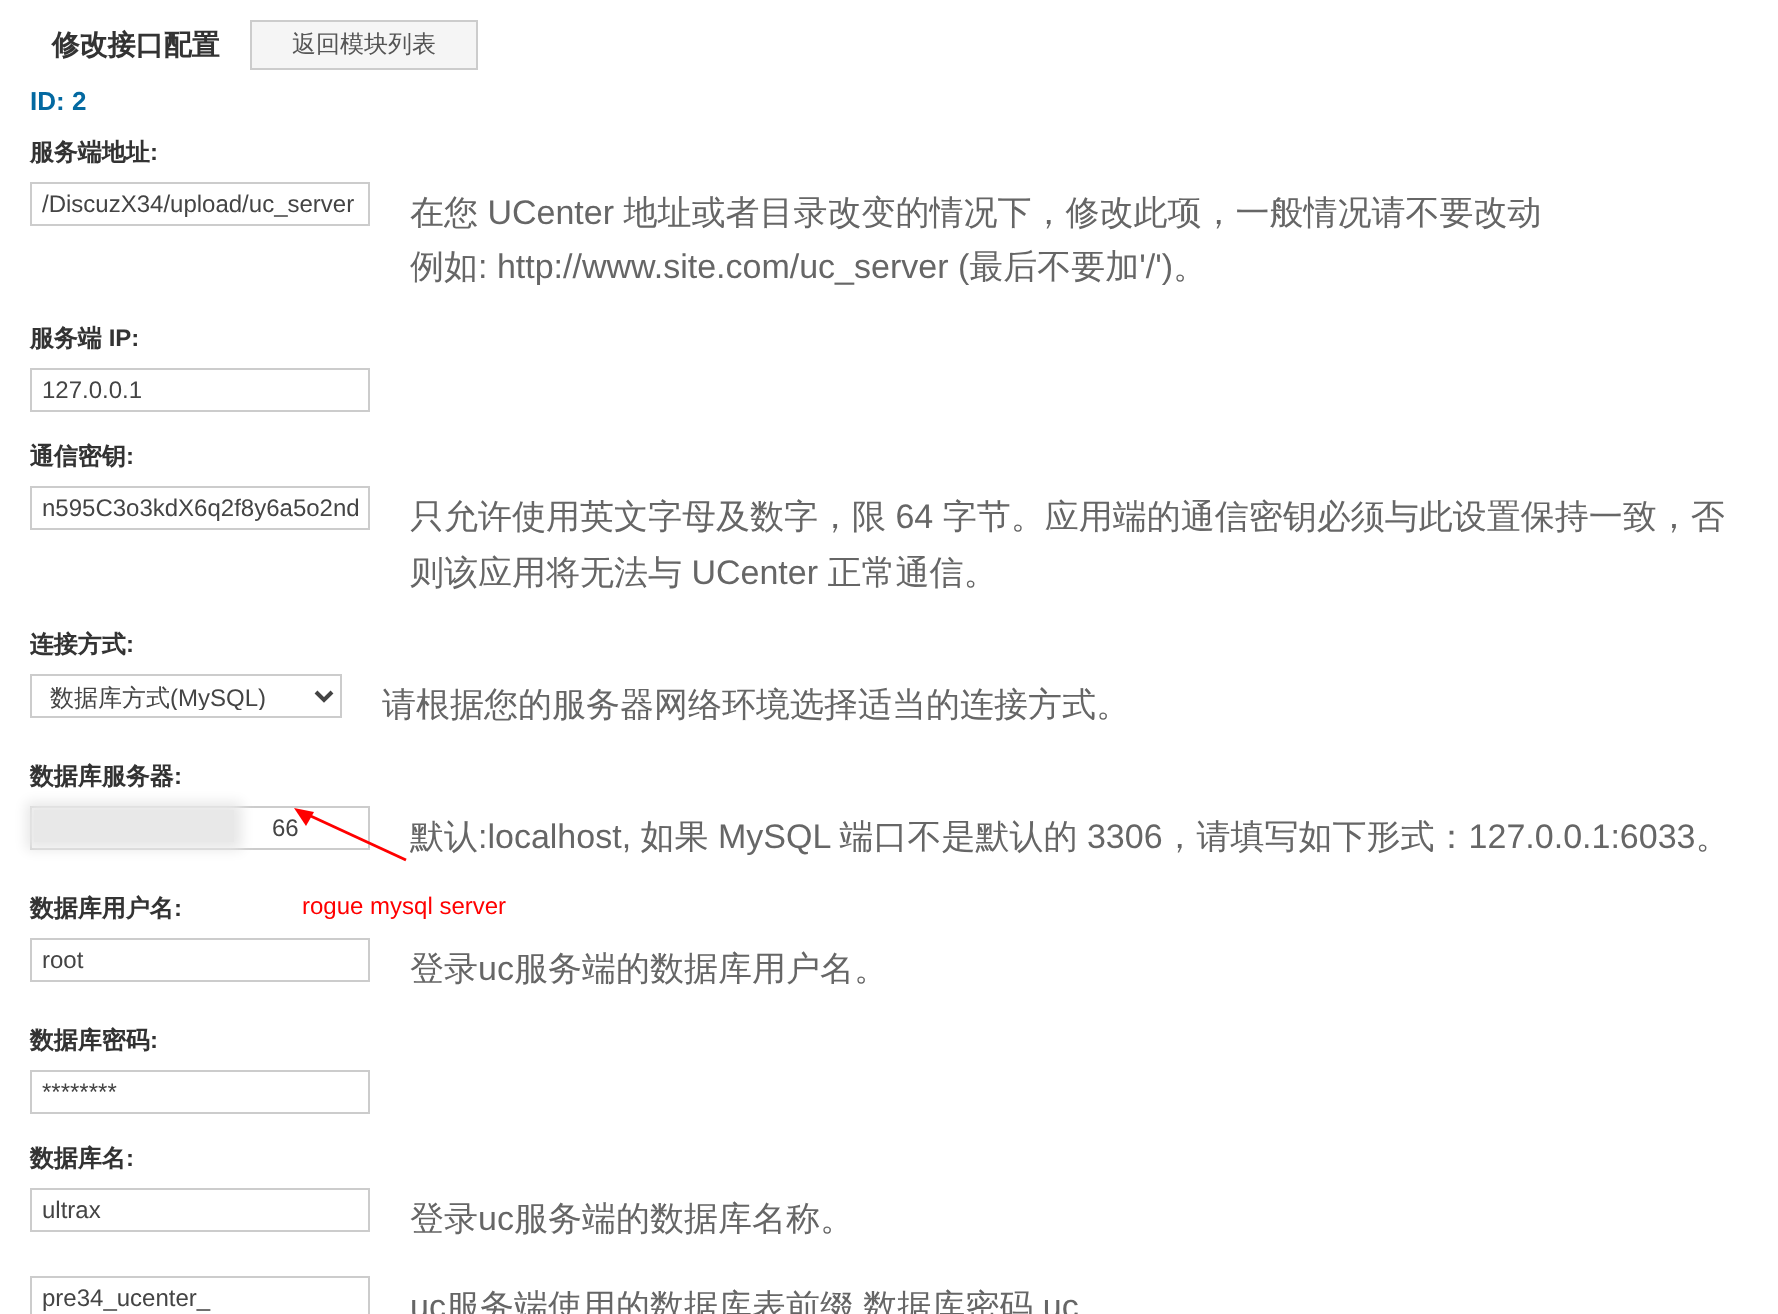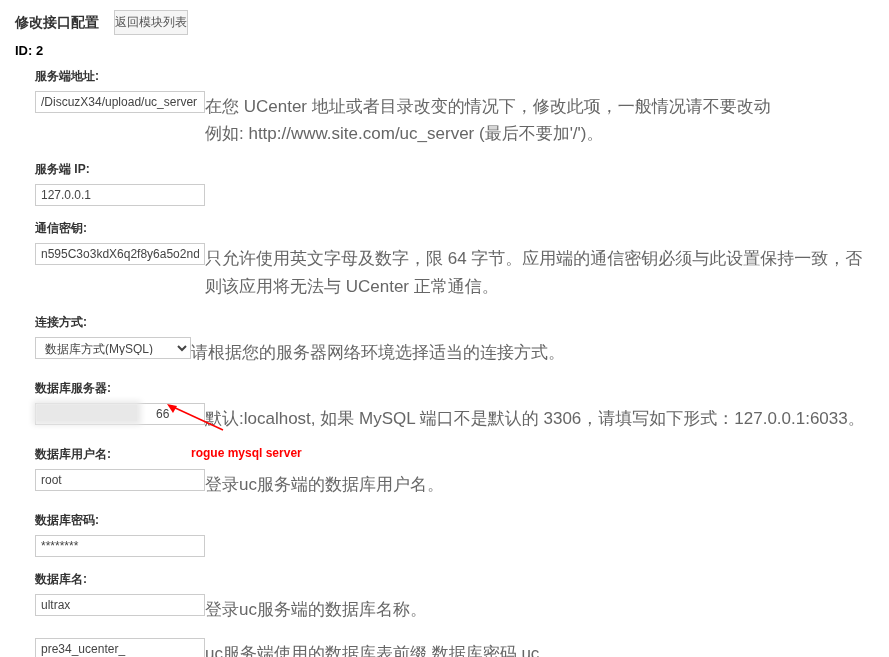--- a/index.html
+++ b/index.html
@@ -10,53 +10,54 @@
       background: #fff;
       padding: 10px 15px;
       width: 889px;
       position: relative;
     }
     .header-row {
       display: flex;
       align-items: center;
       gap: 15px;
       margin-bottom: 8px;
+      margin-left: 11px;
     }
     .page-title {
       font-size: 14px;
       font-weight: bold;
       color: #333;
     }
     .back-btn {
       background: #f5f5f5;
       border: 1px solid #ccc;
-      padding: 3px 0;
+      padding: 3px 20px;
       font-size: 12px;
       color: #555;
       cursor: pointer;
     }
     .id-line {
       font-size: 13px;
       font-weight: bold;
-      color: #000000;
+      color: #0369a1;
       margin-bottom: 10px;
     }
     .field-group {
       margin-bottom: 14px;
-      margin-left: 20px;
     }
     .field-label {
       font-size: 12px;
       font-weight: bold;
       color: #333;
       margin-bottom: 6px;
     }
     .field-row {
       display: flex;
       align-items: flex-start;
+      gap: 20px;
     }
     .field-row input[type="text"],
     .field-row input[type="password"],
     .field-row select,
     .field-row textarea {
       width: 170px;
       padding: 3px 5px;
       font-size: 12px;
       border: 1px solid #ccc;
       font-family: inherit;
@@ -148,23 +149,23 @@
     </div>
     <div class="hint">默认:localhost, 如果 MySQL 端口不是默认的 3306，请填写如下形式：127.0.0.1:6033。</div>
   </div>
   <svg class="red-arrow" style="left:130px;top:22px;" width="60" height="30">
     <line x1="58" y1="28" x2="6" y2="4" stroke="#ff0000" stroke-width="1.5"></line>
     <polygon points="2,2 12,4 8,11" fill="#ff0000"></polygon>
   </svg>
 </div>
 
 <div class="field-group">
-  <div class="field-label" style="display:flex;gap:80px;">
+  <div class="field-label" style="display:flex;gap:60px;">
     <span>数据库用户名:</span>
-    <span class="annotation" style="font-weight:bold;">rogue mysql server</span>
+    <span class="annotation" style="font-weight:normal;">rogue mysql server</span>
   </div>
   <div class="field-row">
     <input type="text" value="root" style="">
     <div class="hint">登录uc服务端的数据库用户名。</div>
   </div>
 </div>
 
 <div class="field-group">
   <div class="field-label">数据库密码:</div>
   <div class="field-row">

